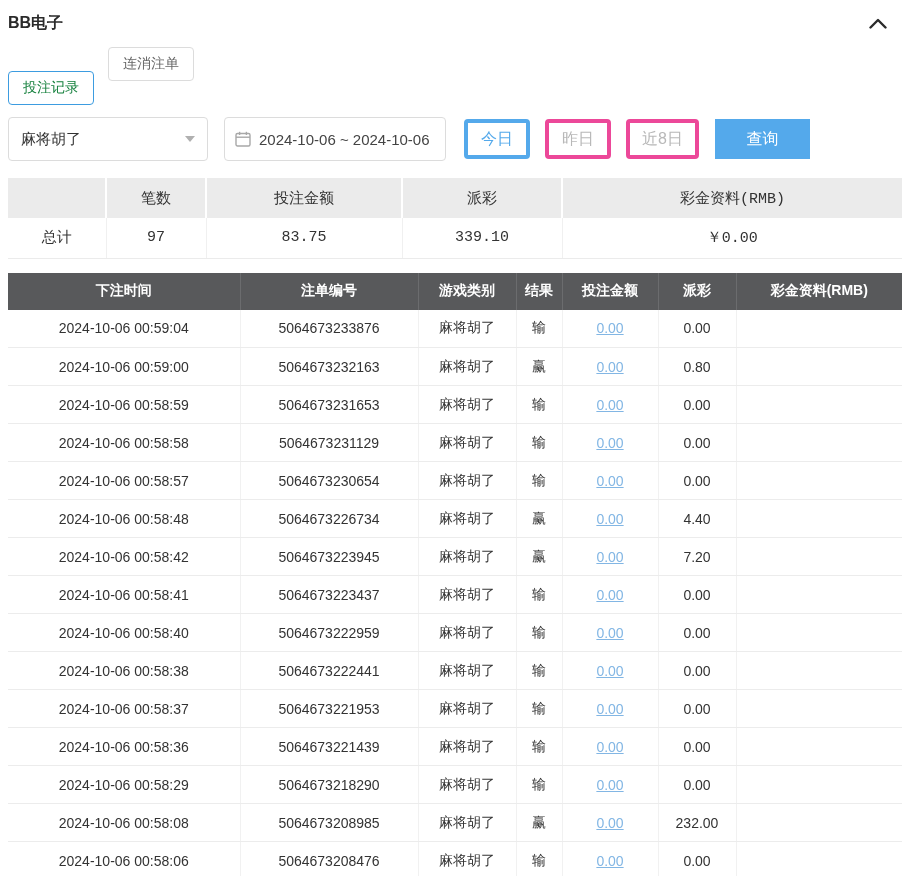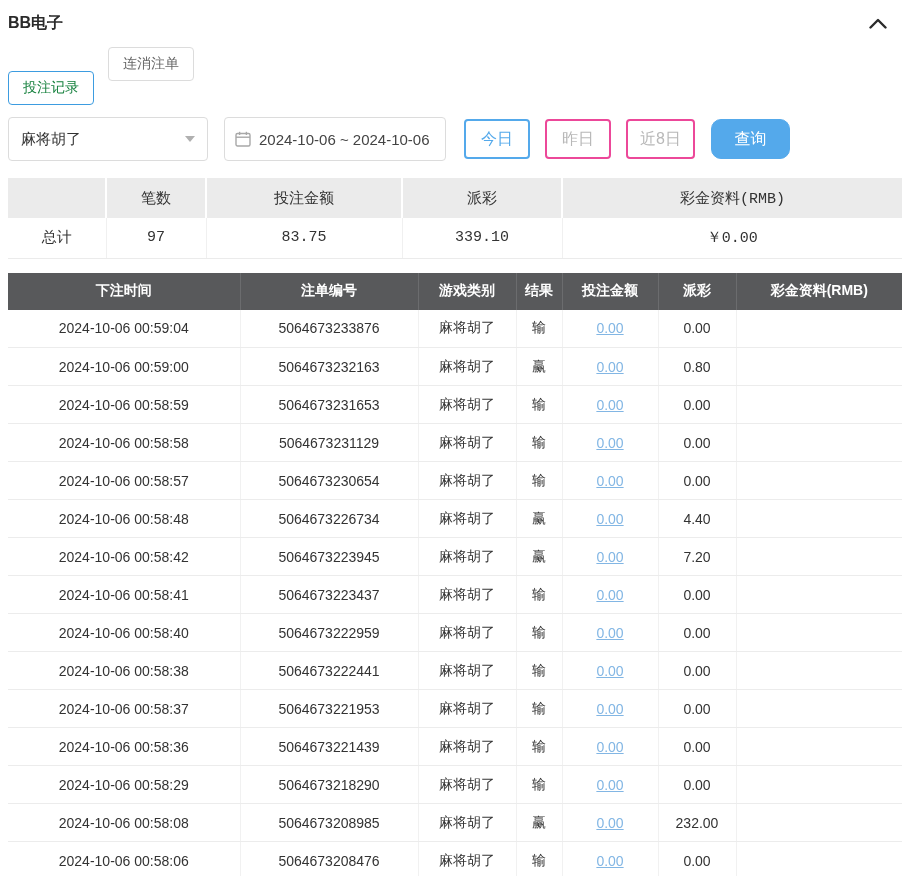--- a/index.html
+++ b/index.html
@@ -24,25 +24,25 @@
   .select-box { width: 200px; height: 44px; border: 1px solid #dcdcdc; border-radius: 4px;
     display: flex; align-items: center; justify-content: space-between; padding: 0 12px; cursor: pointer; }
   .select-box .sel-text { font-size: 15px; color: #333; }
   .caret-down { width: 0; height: 0; border-left: 5px solid transparent; border-right: 5px solid transparent;
     border-top: 6px solid #b0b0b0; }
   .date-box { margin-left: 16px; width: 222px; height: 44px; border: 1px solid #dcdcdc; border-radius: 4px;
     display: flex; align-items: center; padding: 7px 10px; cursor: pointer; }
   .date-box .cal { margin-right: 8px; flex: none; display: flex; }
   .date-box .date-text { font-size: 15px; color: #444; white-space: nowrap; }
   .quick-group { display: flex; margin-left: 18px; gap: 15px; }
-  .quick-btn { min-width: 66px; height: 40px; padding: 0 12px; background: #fff; border: 2px solid #ec4899;
+  .quick-btn { min-width: 66px; height: 40px; padding: 0 12px; background: #fff; border: 4px solid #ec4899;
     border-radius: 4px; font-size: 16px; color: #b8b8b8; cursor: pointer; }
   .quick-btn.active { border-color: #54a9eb; color: #54a9eb; }
-  .search-btn { margin-left: 16px; width: 79px; height: 40px; background: #54a9eb; border: 1px solid #54a9eb;
-    border-radius: 10px; color: #fff; font-size: 16px; cursor: pointer; }
+  .search-btn { margin-left: 16px; width: 95px; height: 40px; background: #54a9eb; border: 1px solid #54a9eb;
+    border-radius: 0; color: #fff; font-size: 16px; cursor: pointer; }
 
   
   table { border-collapse: collapse; width: 894px; table-layout: fixed; }
   .summary-table { margin-top: 17px; font-family: Liberation Mono, monospace; }
   .summary-table th { background: #ebebeb; height: 40px; font-size: 15px; font-weight: normal; color: #333;
     border-left: 2px solid #fff; }
   .summary-table th:first-child { border-left: none; }
   .summary-table td { height: 40px; text-align: center; font-size: 15px; color: #333;
     border-bottom: 1px solid #ebebeb; border-left: 1px solid #f0f0f0; }
   .summary-table td:first-child { border-left: none; }

